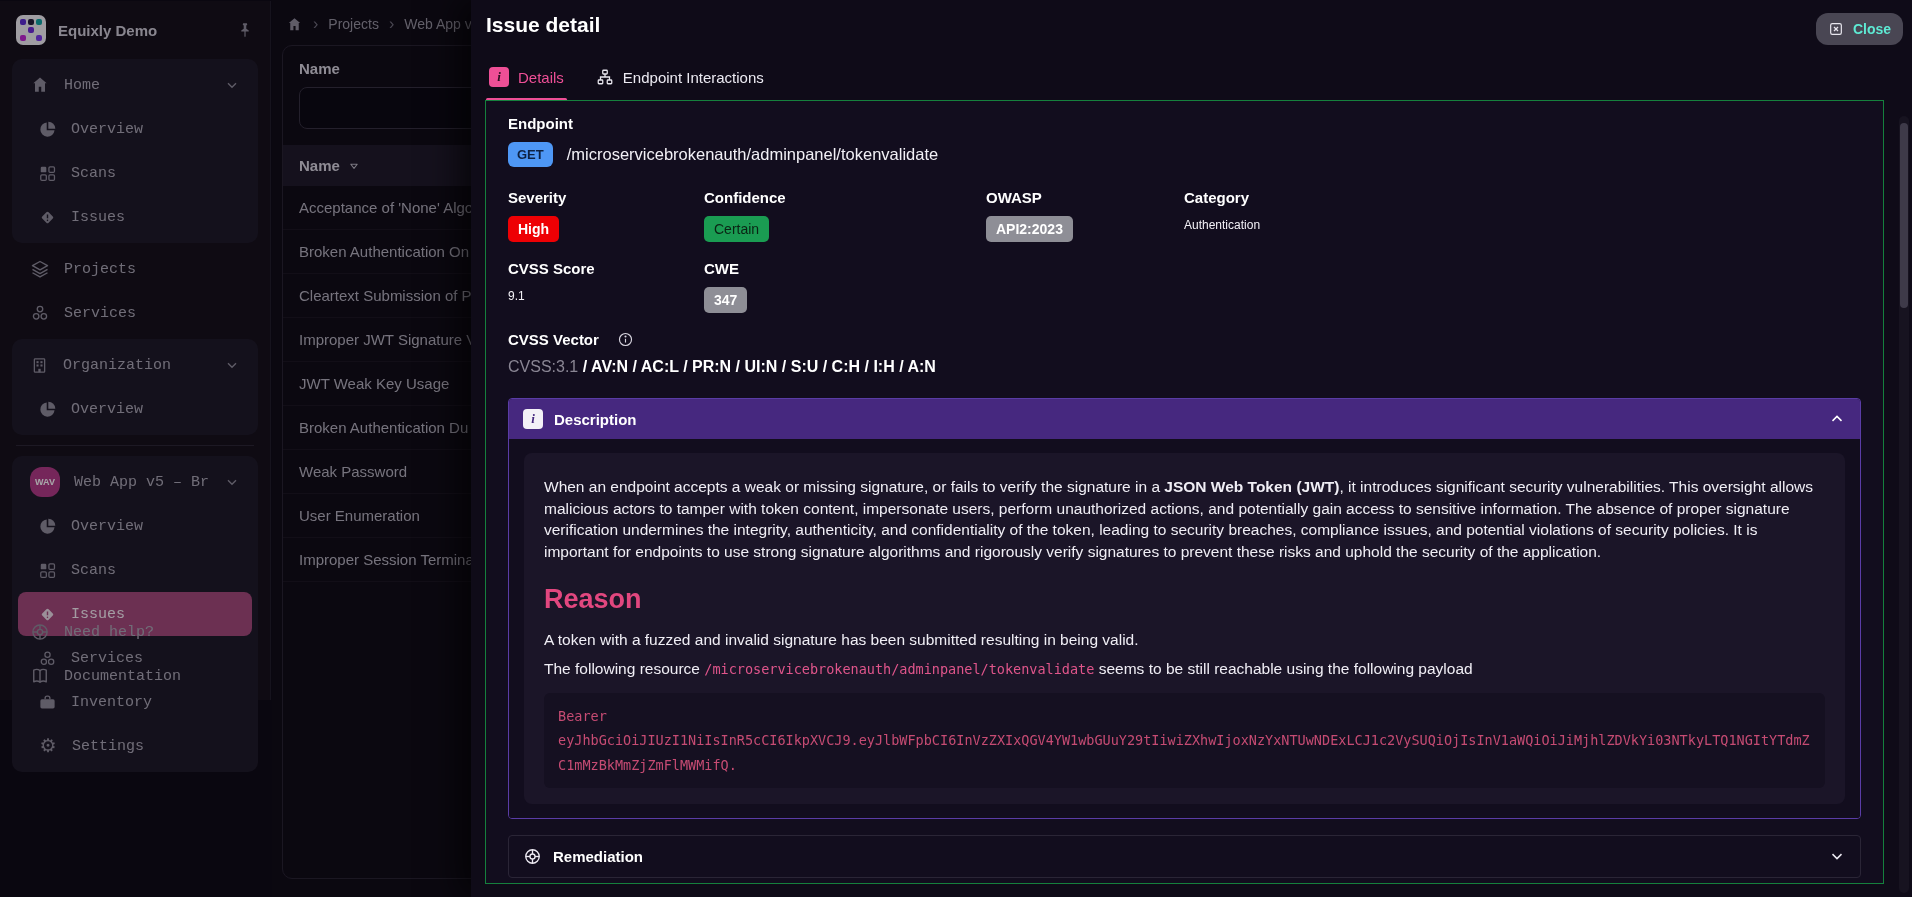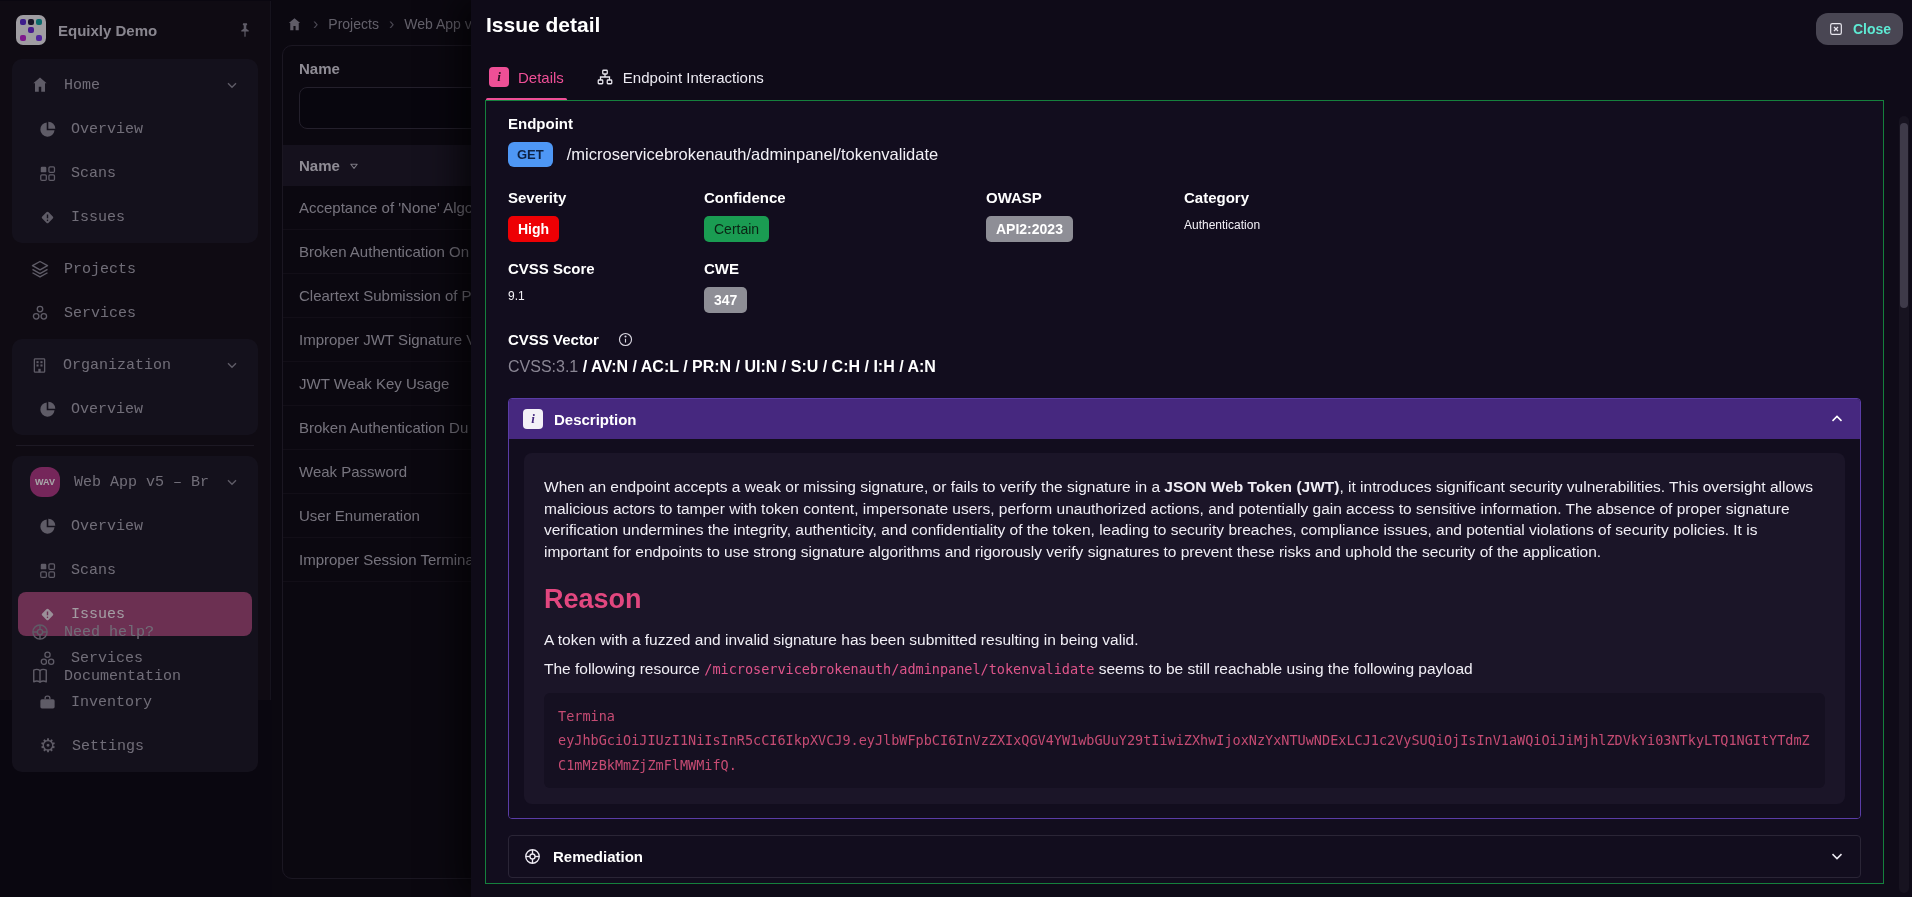--- a/index.html
+++ b/index.html
@@ -427,21 +427,21 @@
             </svg>
           </span>
       </div>
       <div class="acc-body">
         <div class="md">
           <p><span>When an endpoint accepts a weak or missing signature, or fails to verify the signature in a </span><b>JSON Web Token (JWT)</b><span>, it introduces significant security vulnerabilities. This oversight allows malicious actors to tamper with token content, impersonate users, perform unauthorized actions, and potentially gain access to sensitive information. The absence of proper signature verification undermines the integrity, authenticity, and confidentiality of the token, leading to security breaches, compliance issues, and potential violations of security policies. It is important for endpoints to use strong signature algorithms and rigorously verify signatures to prevent these risks and uphold the security of the application.</span></p>
           <div class="reason-h">Reason</div>
           <p>A token with a fuzzed and invalid signature has been submitted resulting in being valid.</p>
           <p><span>The following resource </span><span class="inline-code">/microservicebrokenauth/adminpanel/tokenvalidate</span><span> seems to be still reachable using the following payload</span></p>
           <div class="codeblock">
-            <div>Termina</div>
+            <div>Bearer</div>
             <div>eyJhbGciOiJIUzI1NiIsInR5cCI6IkpXVCJ9.eyJlbWFpbCI6InVzZXIxQGV4YW1wbGUuY29tIiwiZXhwIjoxNzYxNTUwNDExLCJ1c2VySUQiOjIsInV1aWQiOiJiMjhlZDVkYi03NTkyLTQ1NGItYTdmZC1mMzBkMmZjZmFlMWMifQ.</div>
           </div>
         </div>
       </div>
     </div>
 
     <div class="remediation">
       <svg width="19" height="19" viewBox="0 0 24 24" fill="none" stroke="#ece9f2" stroke-width="1.7">
           <circle cx="12" cy="12" r="8.5"></circle>
           <circle cx="12" cy="12" r="3.2"></circle>

